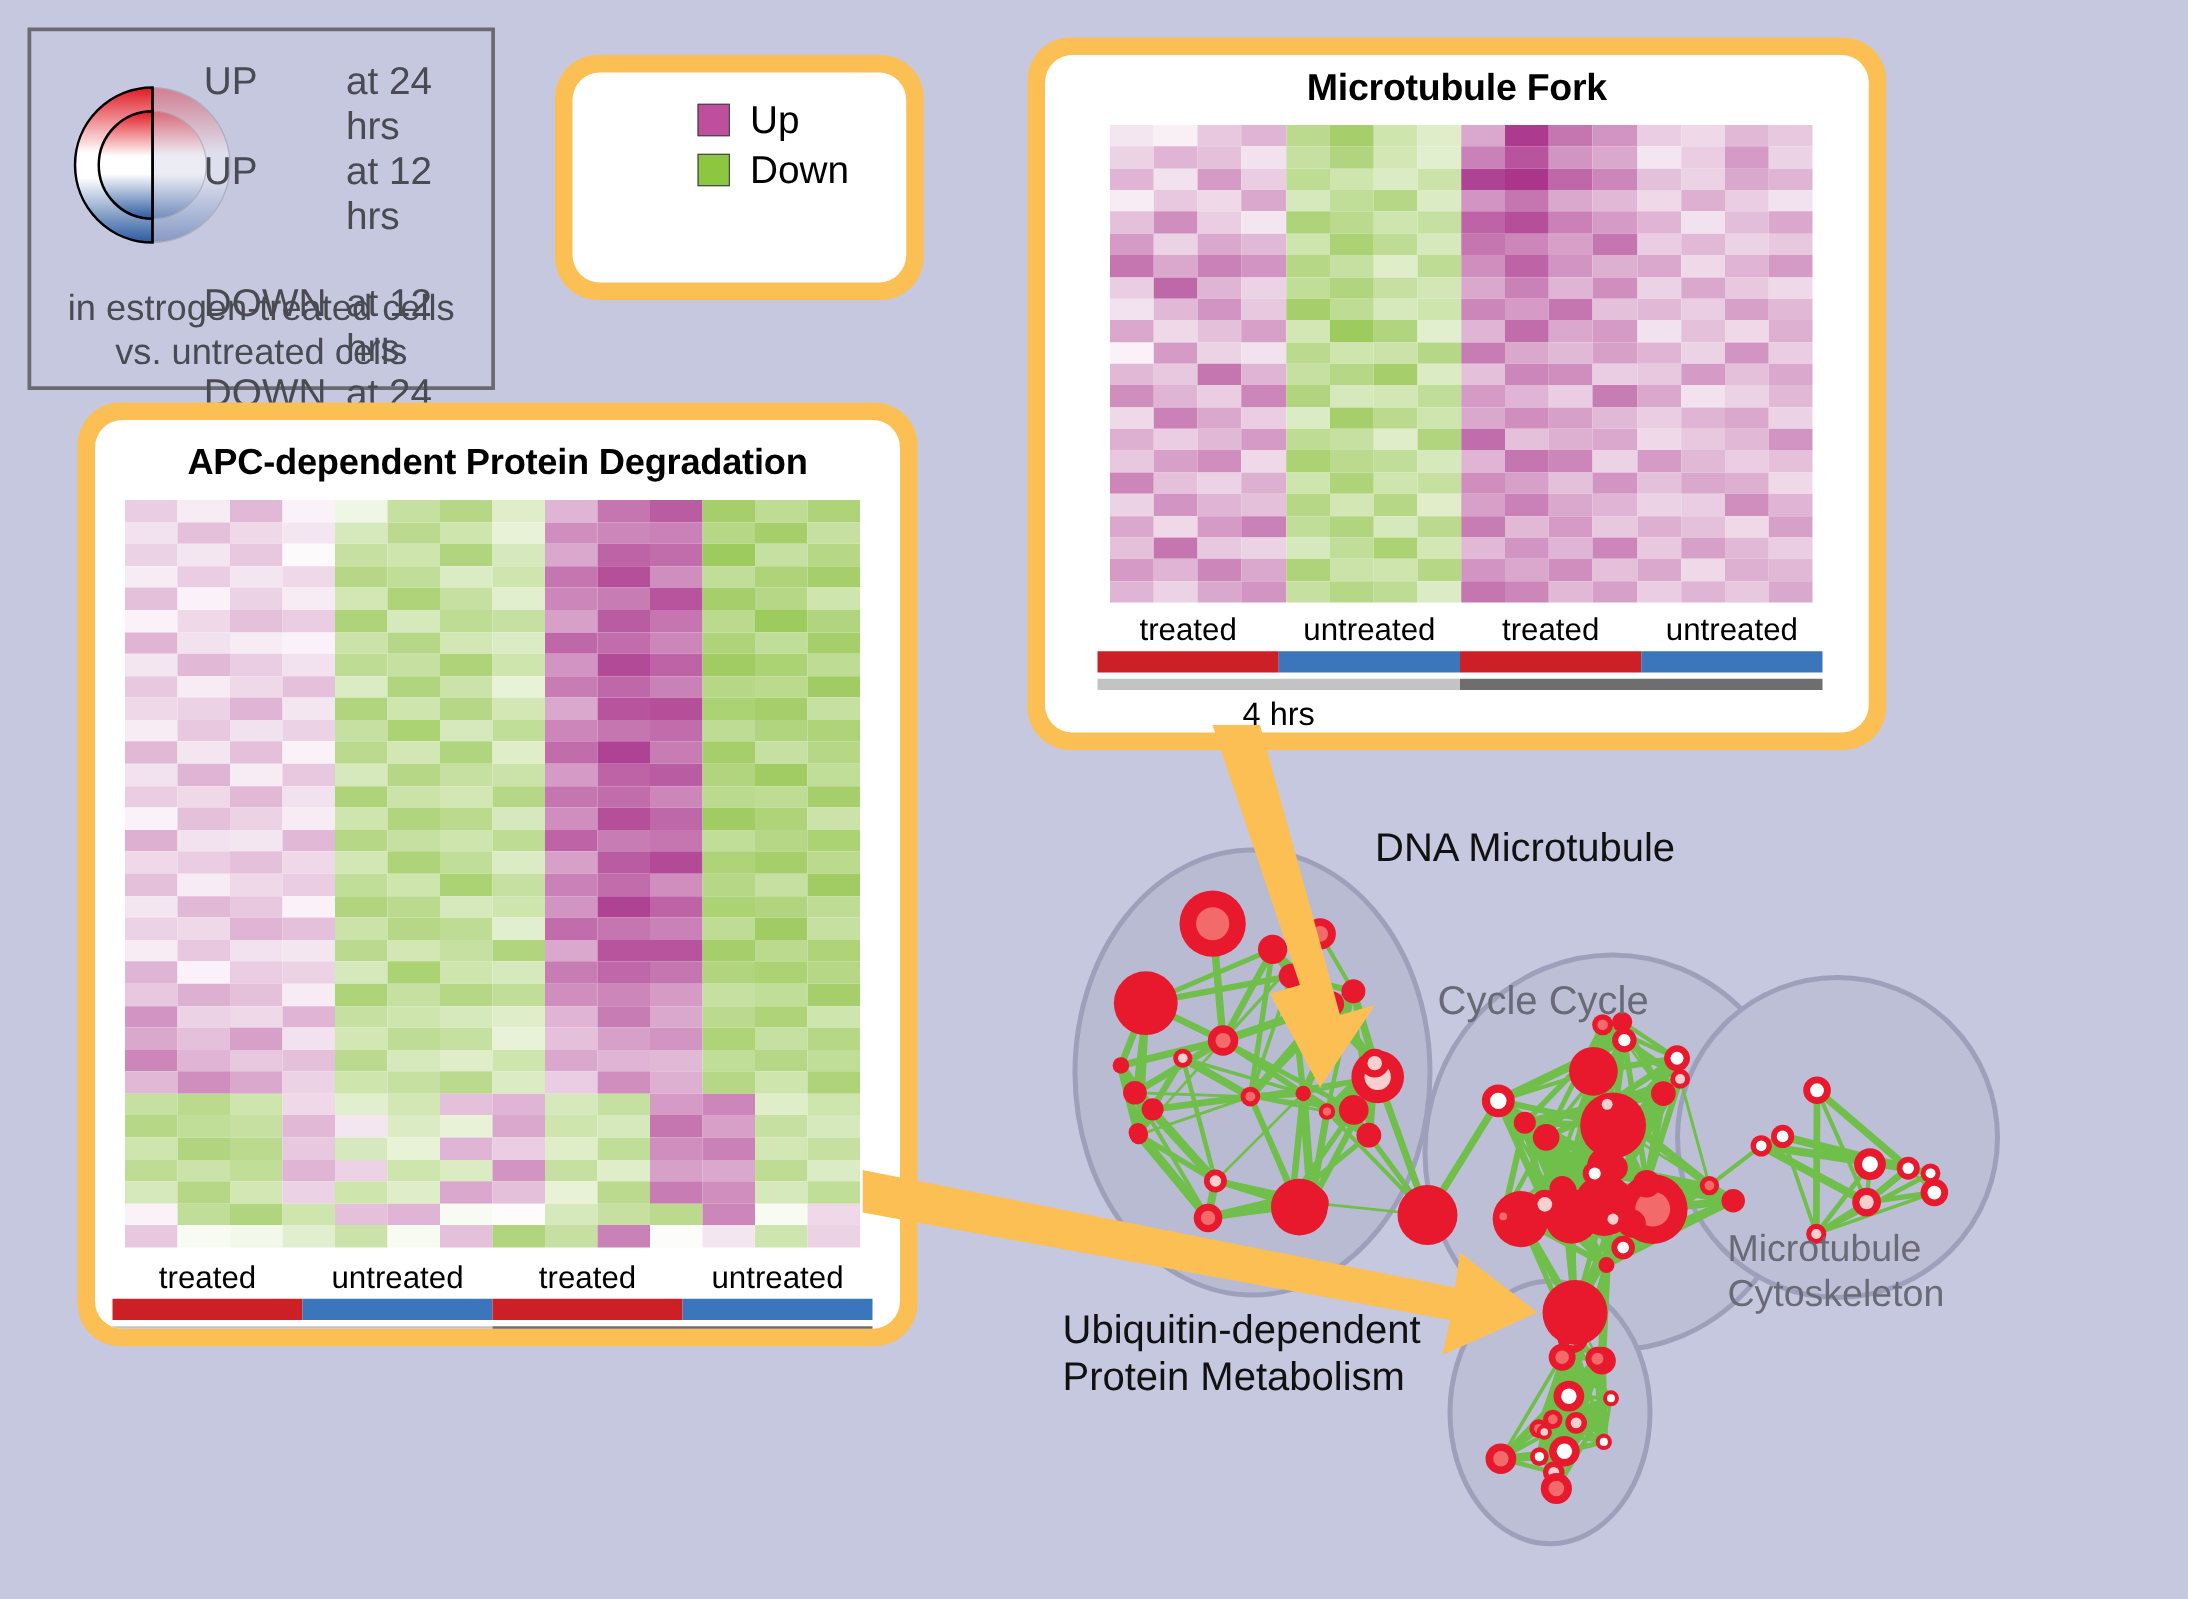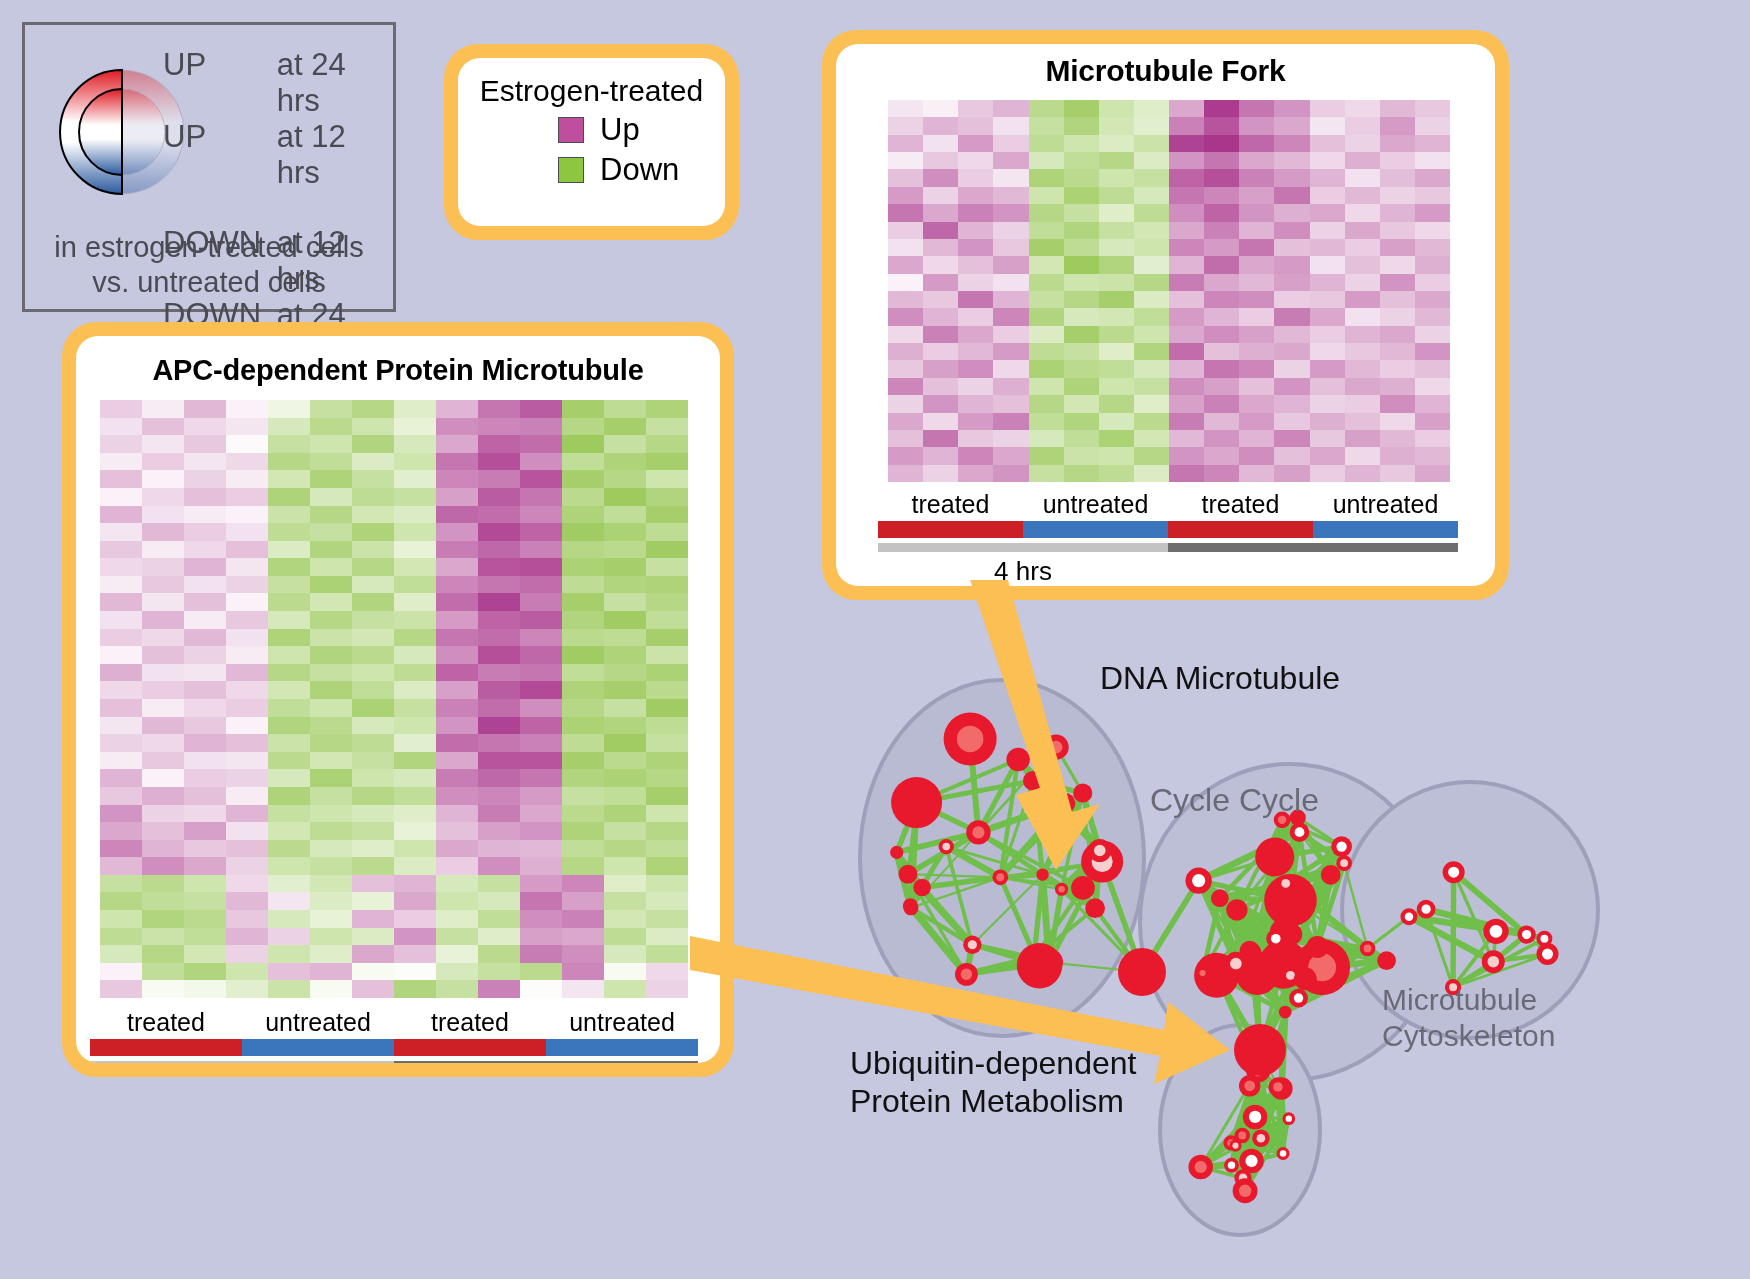--- a/index.html
+++ b/index.html
@@ -111,21 +111,20 @@
   </div>
   <div id="key-caption">
     <div>in estrogen-treated cells</div>
     <div>vs. untreated cells</div>
   </div>
 </div>
 
 <div class="panel" id="legend-panel">
   <div class="panel-inner">
     <div id="legend-title">
-      <div>Estrogen-treated</div>
     </div>
     <div class="legend-item">
       <span class="swatch" id="sw-up" style="background: rgb(191, 78, 158);"></span>
       <span class="legend-label">Up</span>
     </div>
     <div class="legend-item">
       <span class="swatch" id="sw-down" style="background: rgb(141, 198, 63);"></span>
       <span class="legend-label">Down</span>
     </div>
   </div>
@@ -509,21 +508,21 @@
         </div>
       <div class="hbar-labels">
         <span>4 hrs</span>
       </div>
     </div>
   </div>
 </div>
 
 <div class="panel" id="apc-panel">
   <div class="panel-inner">
-    <div class="panel-title">APC-dependent Protein Microtubule</div>
+    <div class="panel-title">APC-dependent Protein Degradation</div>
     <div class="hm-wrap" style="top:64px; left:24px; width:588px; height:598px;">
       <div class="heat" id="apc-heat" style="grid-template-columns: repeat(14, 1fr); grid-template-rows: repeat(34, 1fr); height: 100%;">
           <div style="background: rgb(234, 205, 226);"></div>
           <div style="background: rgb(247, 235, 244);"></div>
           <div style="background: rgb(225, 185, 215);"></div>
           <div style="background: rgb(250, 242, 248);"></div>
           <div style="background: rgb(239, 246, 228);"></div>
           <div style="background: rgb(198, 224, 161);"></div>
           <div style="background: rgb(182, 216, 134);"></div>
           <div style="background: rgb(223, 238, 201);"></div>

